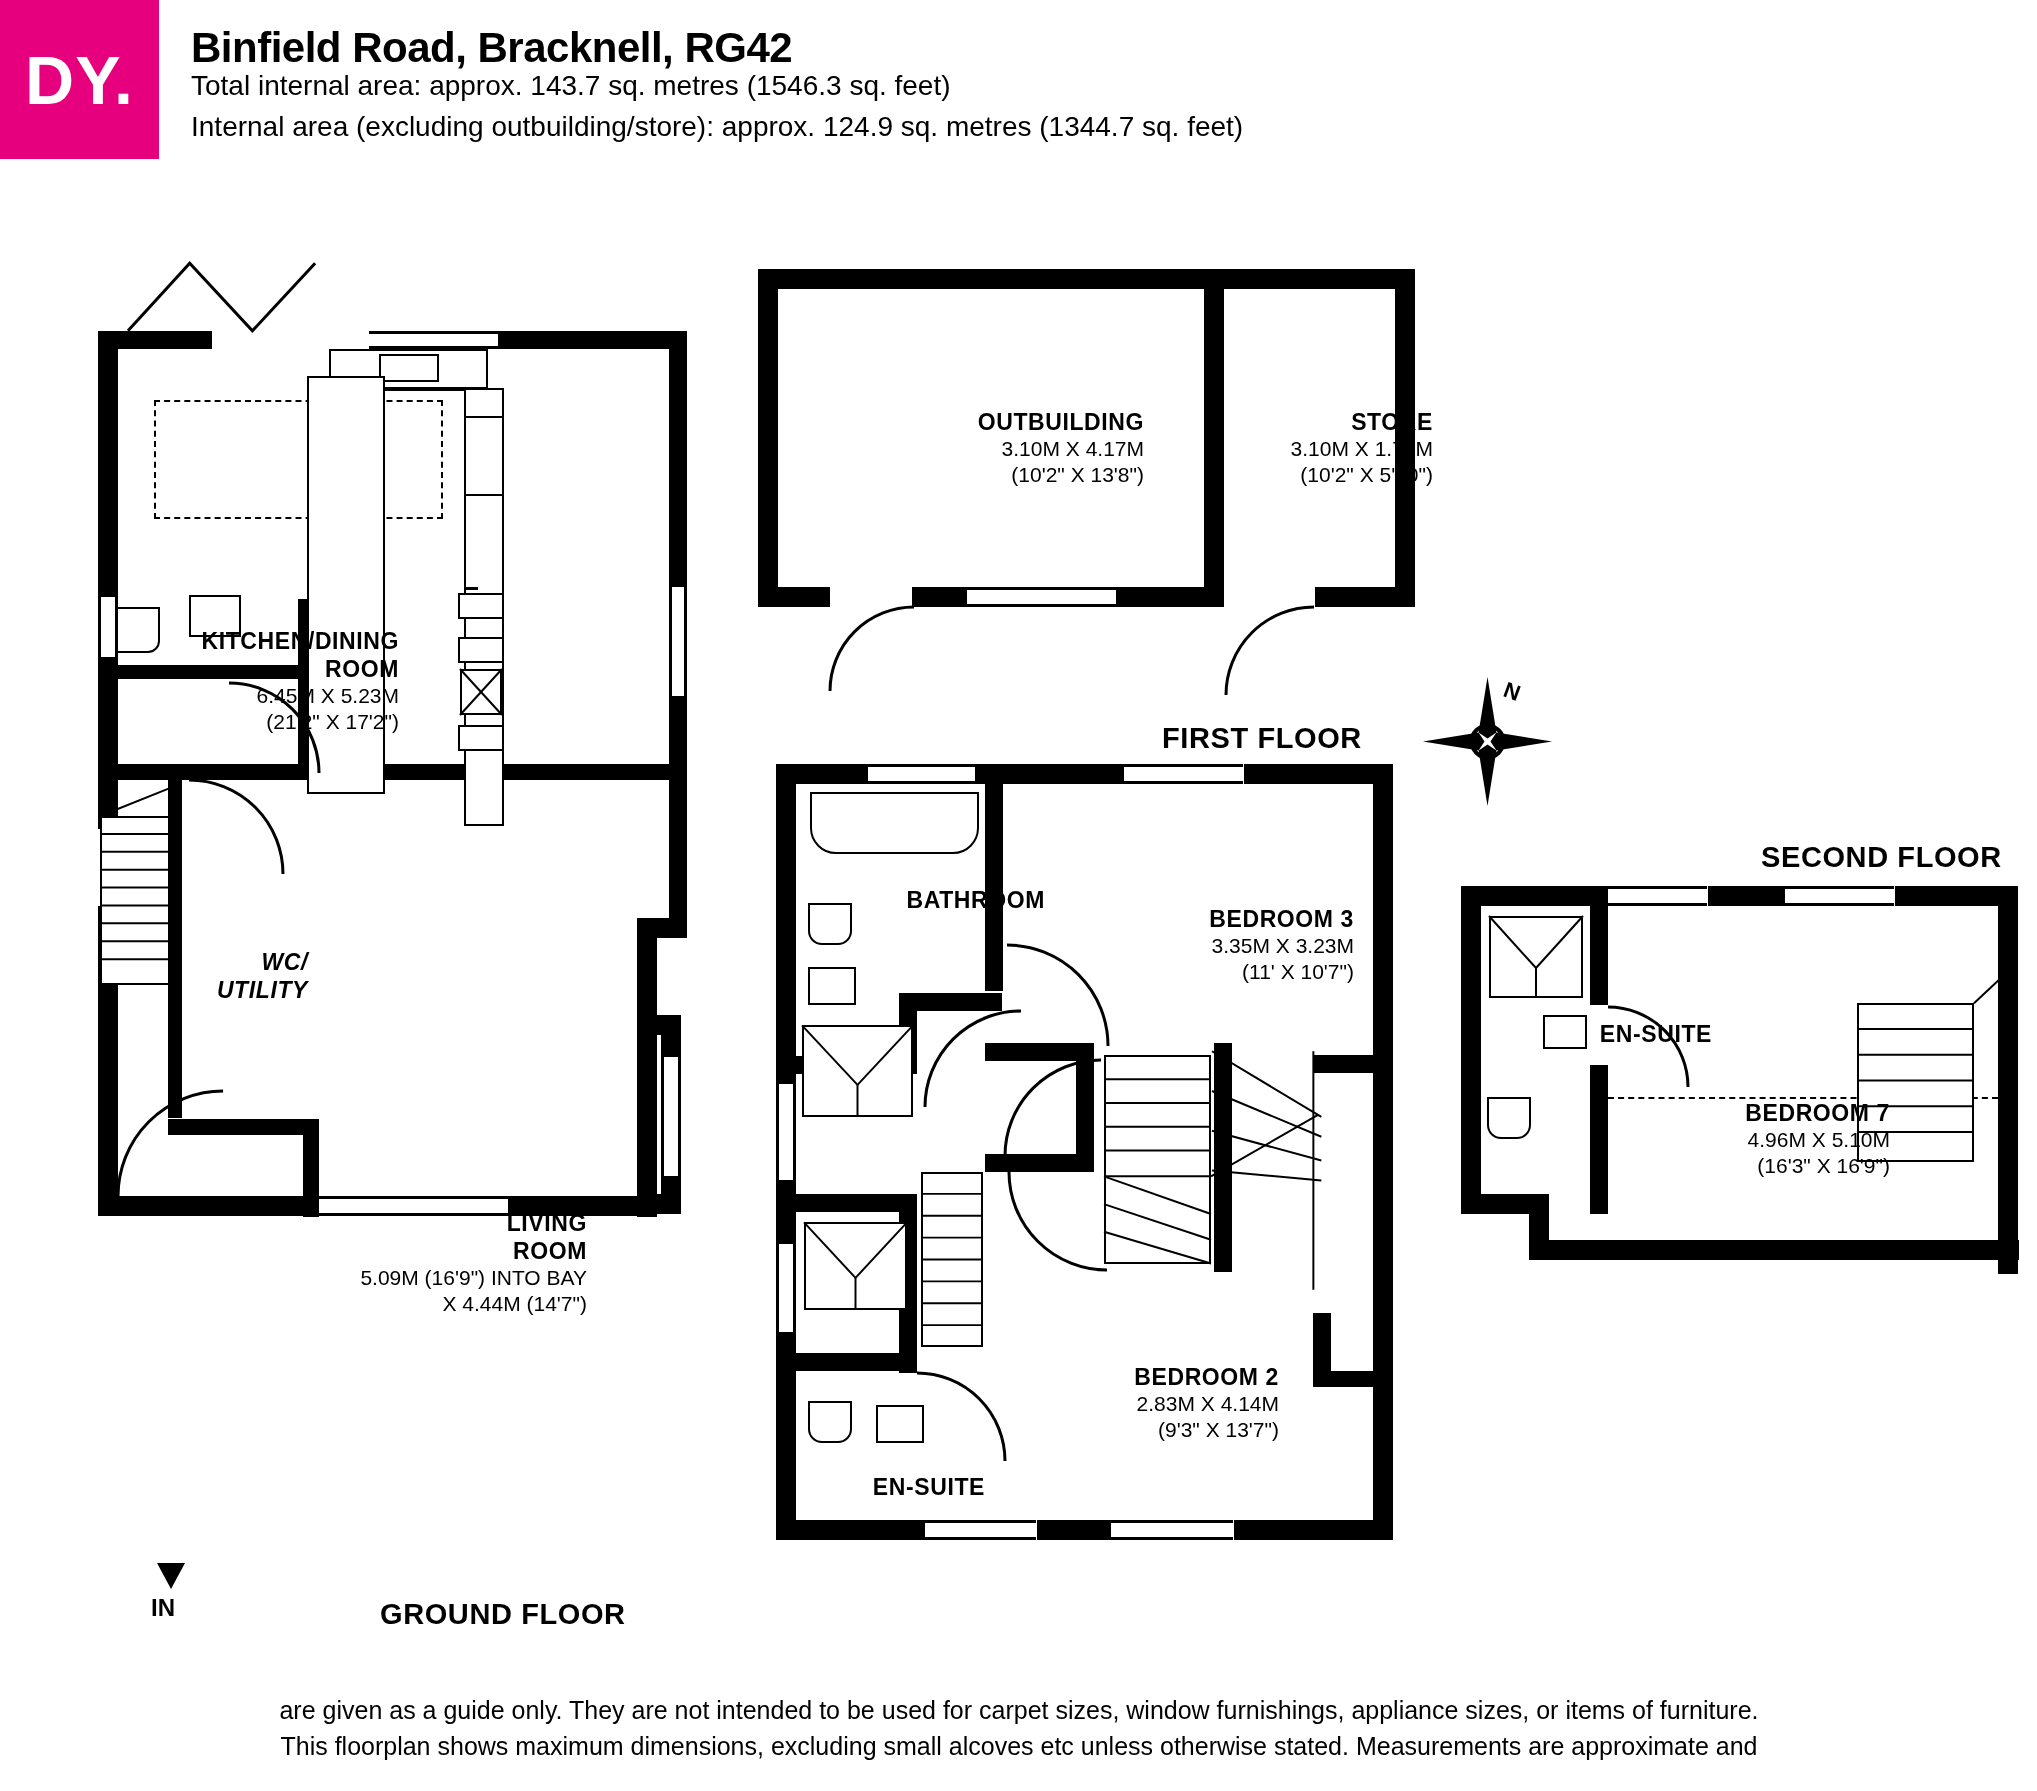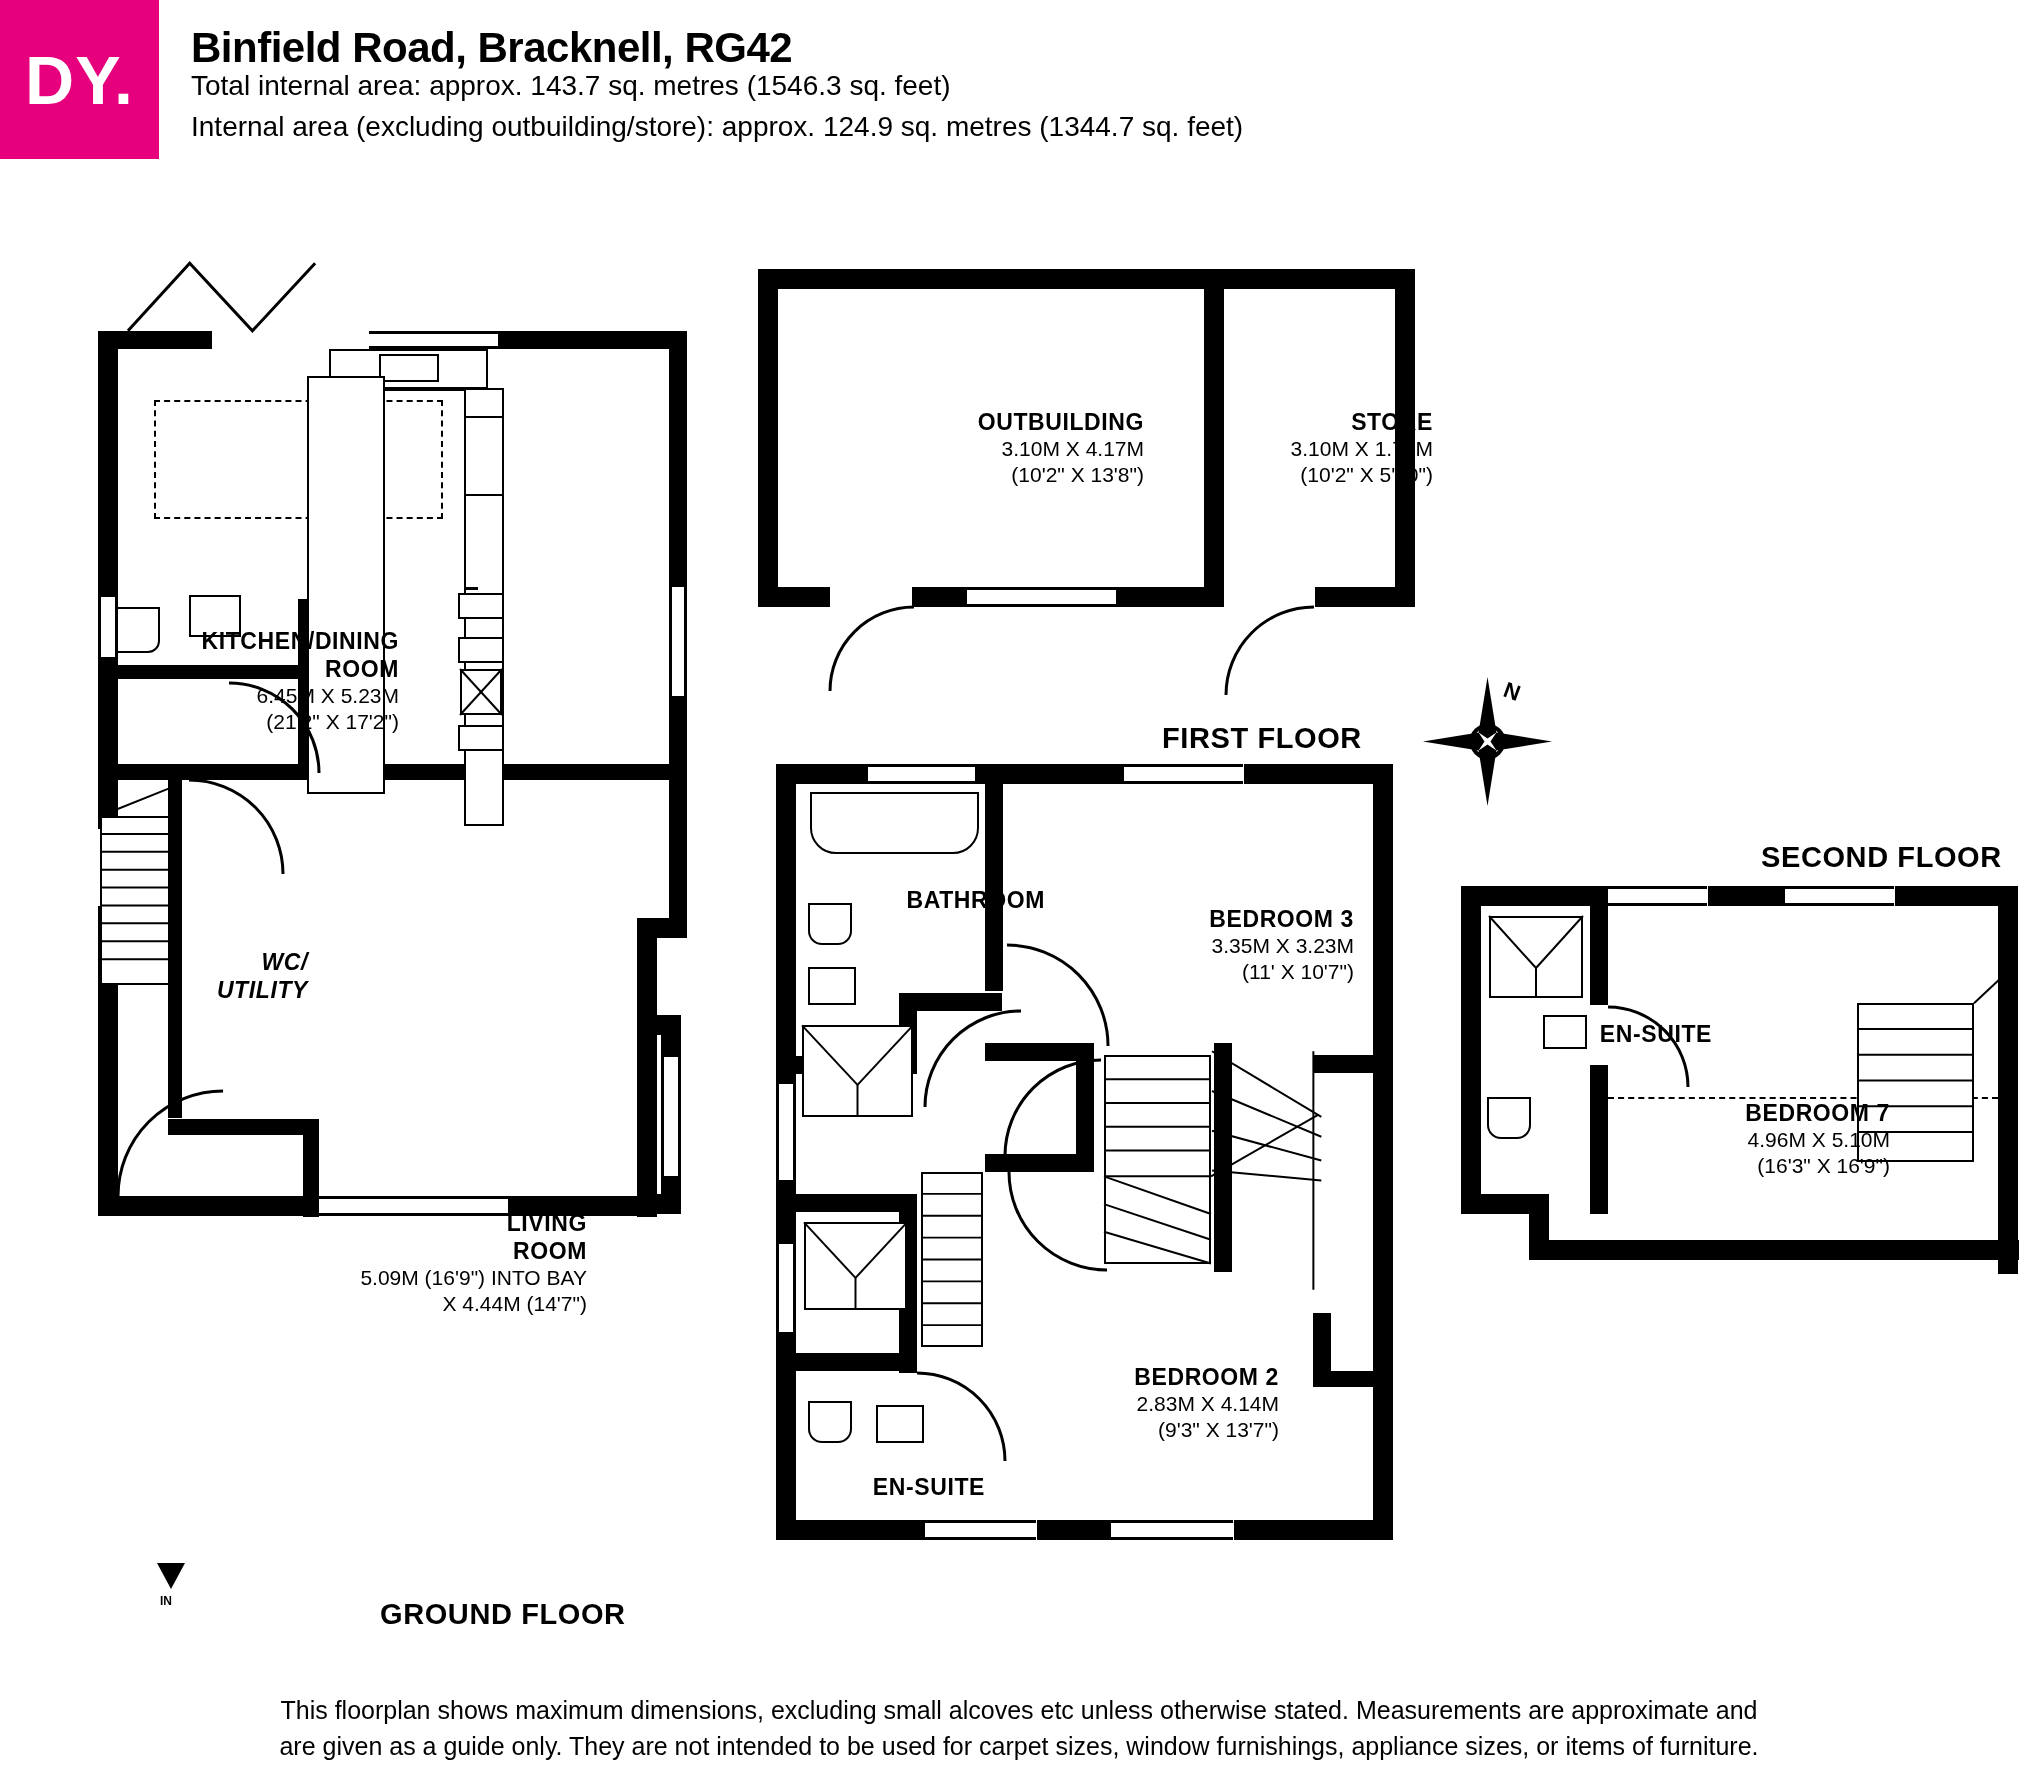--- a/index.html
+++ b/index.html
@@ -154,21 +154,21 @@
 <div class="room abs" style="left:229px;top:1209px;width:358px;">
   <div class="nm">LIVING</div>
   <div class="nm">ROOM</div>
   <div class="dm">5.09M (16'9") INTO BAY</div>
   <div class="dm">X 4.44M (14'7")</div>
 </div>
 
 <svg class="abs" style="left:157px;top:1557px;" width="28" height="34" viewBox="0 0 28 34">
   <polygon points="14,32 0,6 28,6" fill="#000"></polygon>
 </svg>
-<div class="abs" style="left:151px;top:1594px;font-size:12px;font-weight:bold;margin-left:9px;">IN</div>
+<div class="abs" style="left:151px;top:1594px;font-size:24px;font-weight:bold;">IN</div>
 
 <div class="floorlabel abs" style="left:380px;top:1598px;">GROUND FLOOR</div>
 
 <div class="abs" style="left:758px;top:269px;width:657px;height:378px;">
   <div class="wall" style="left:0px;top:0px;width:657px;height:20px;"></div>
   <div class="wall" style="left:0px;top:0px;width:20px;height:338px;"></div>
   <div class="wall" style="left:637px;top:0px;width:20px;height:338px;"></div>
   <div class="wall" style="left:446px;top:0px;width:20px;height:338px;"></div>
   <div class="wall" style="left:0px;top:318px;width:72px;height:20px;"></div>
   <div class="wall" style="left:154px;top:318px;width:55px;height:20px;"></div>
@@ -379,16 +379,16 @@
 <div class="room abs" style="left:1493px;top:1020px;width:219px;">
   <div class="nm">EN-SUITE</div>
 </div>
 <div class="room abs" style="left:1532px;top:1099px;width:358px;">
   <div class="nm">BEDROOM 7</div>
   <div class="dm">4.96M X 5.10M</div>
   <div class="dm">(16'3" X 16'9")</div>
 </div>
 
 <div class="abs" id="footer">
+  <div>are given as a guide only. They are not intended to be used for carpet sizes, window furnishings, appliance sizes, or items of furniture.</div>
   <div>This floorplan shows maximum dimensions, excluding small alcoves etc unless otherwise stated. Measurements are approximate and</div>
-  <div>are given as a guide only. They are not intended to be used for carpet sizes, window furnishings, appliance sizes, or items of furniture.</div>
 </div>
 
 
 </body></html>

